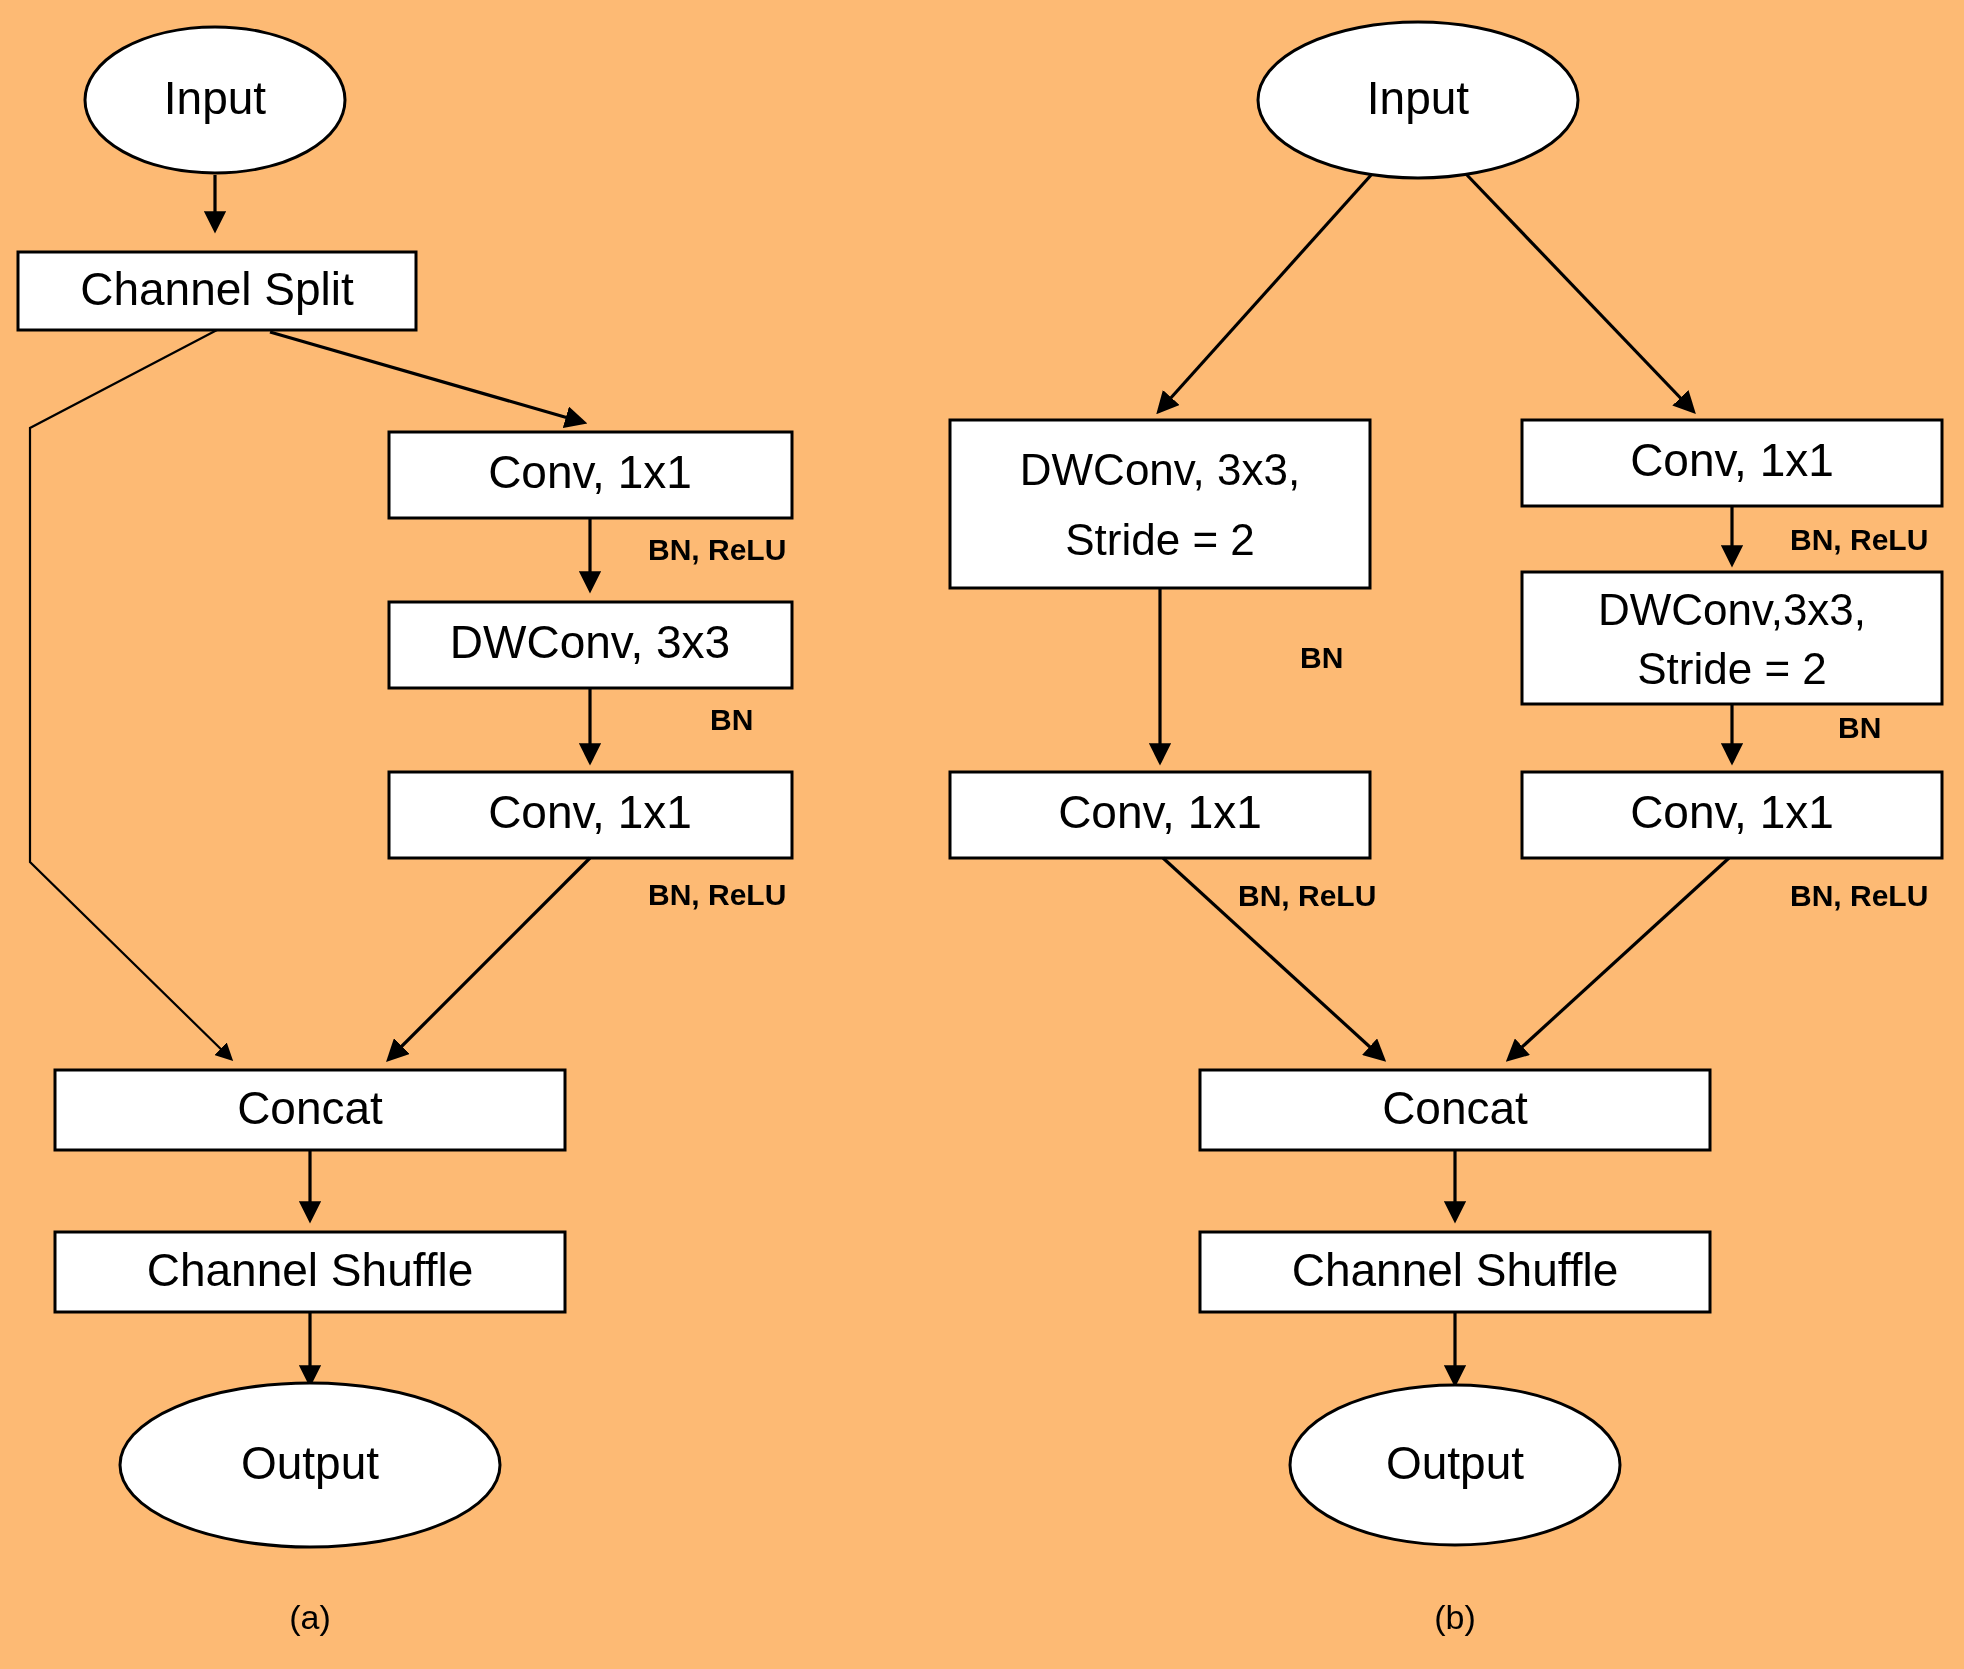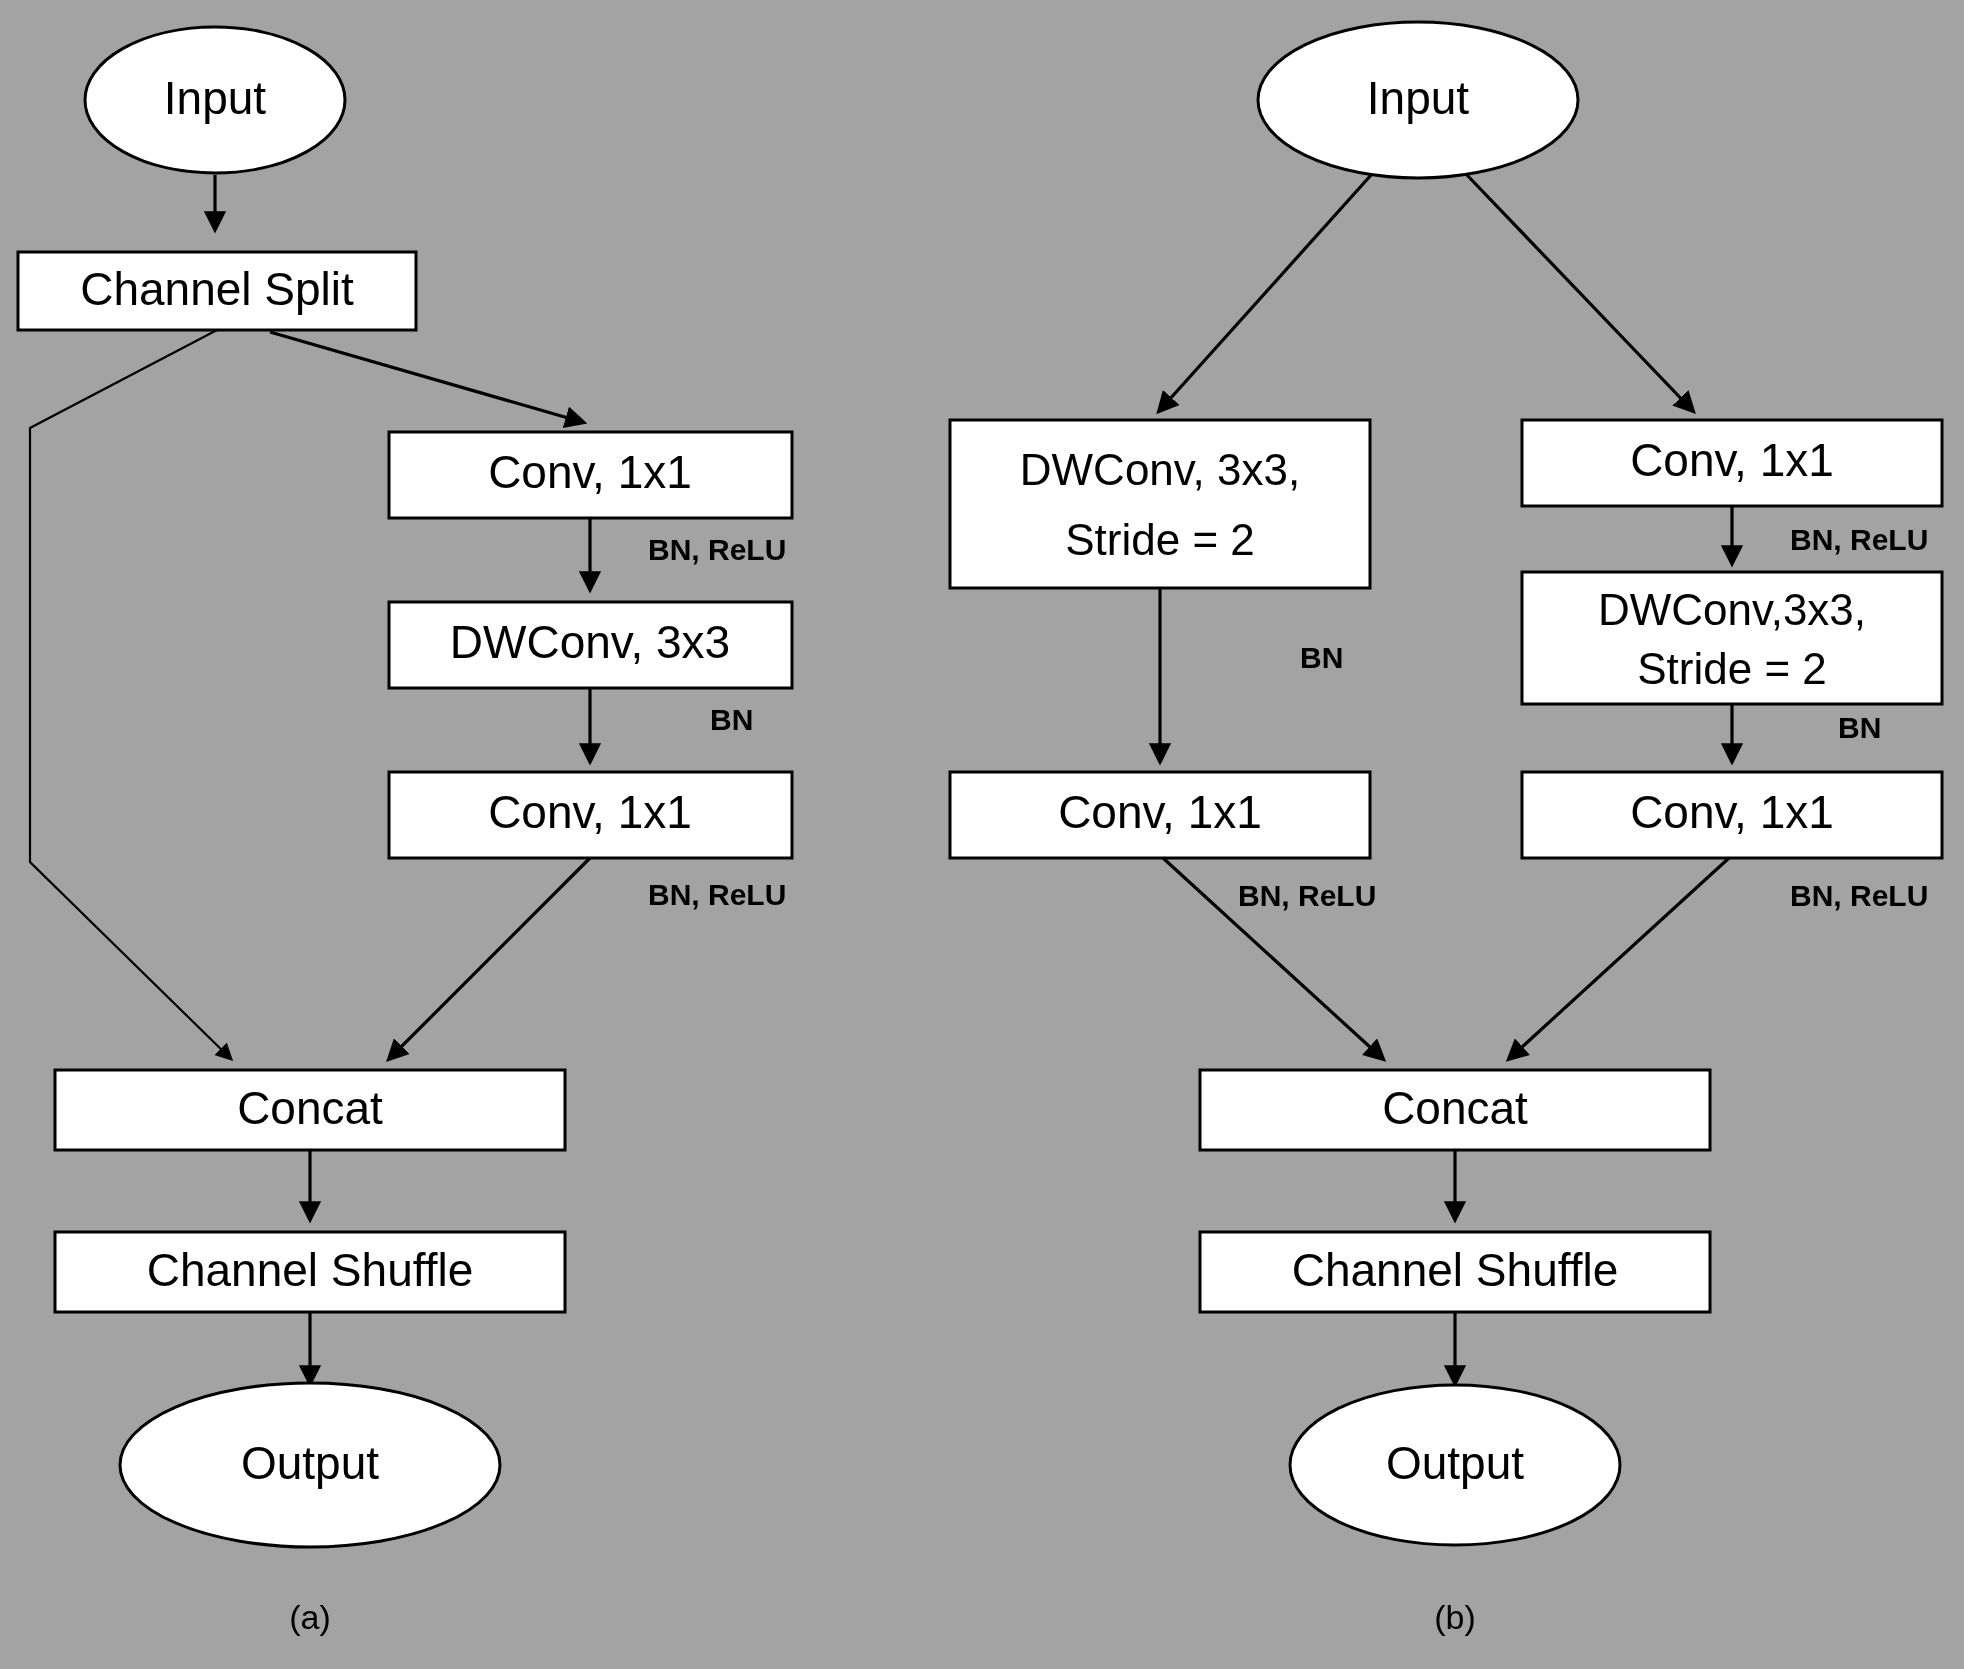--- a/index.html
+++ b/index.html
@@ -10,21 +10,21 @@
   body {
     width: 1964px;
     height: 1669px;
     font-family: "Liberation Sans", sans-serif;
     overflow: hidden;
   }
   #diagram-root {
     position: relative;
     width: 1964px;
     height: 1669px;
-    background: #a3a3a3;
+    background: #fdba74;
   }
   svg.flow {
     position: absolute;
     top: 0;
     left: 0;
     width: 1964px;
     height: 1669px;
     display: block;
   }
   .node-shape {

